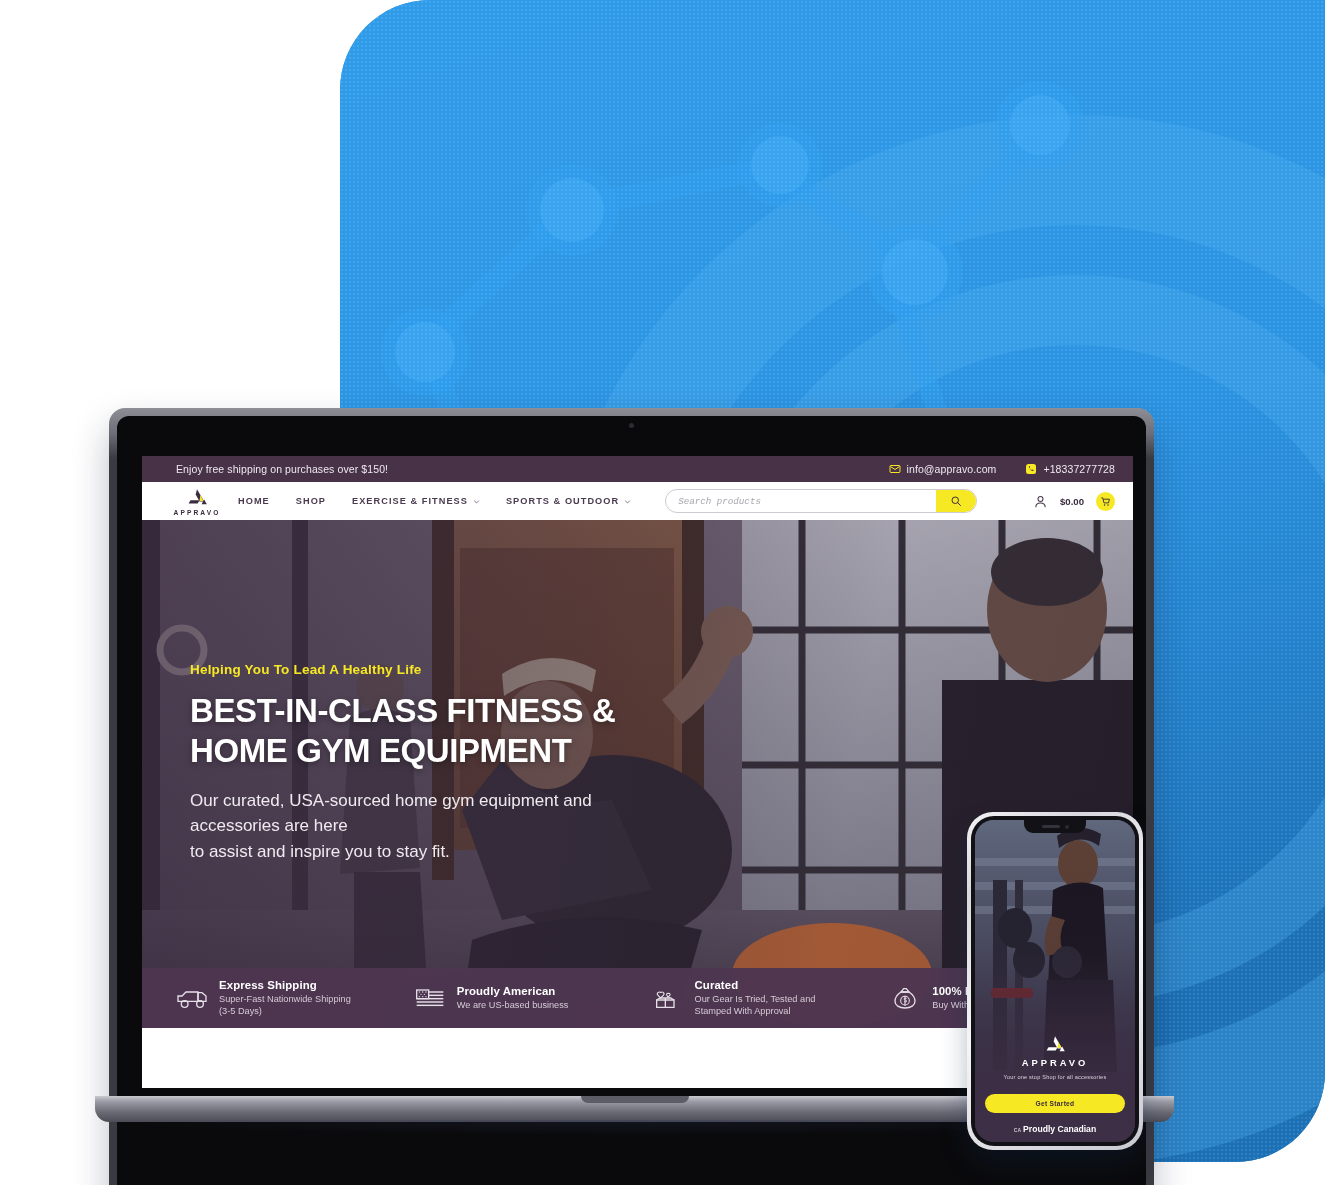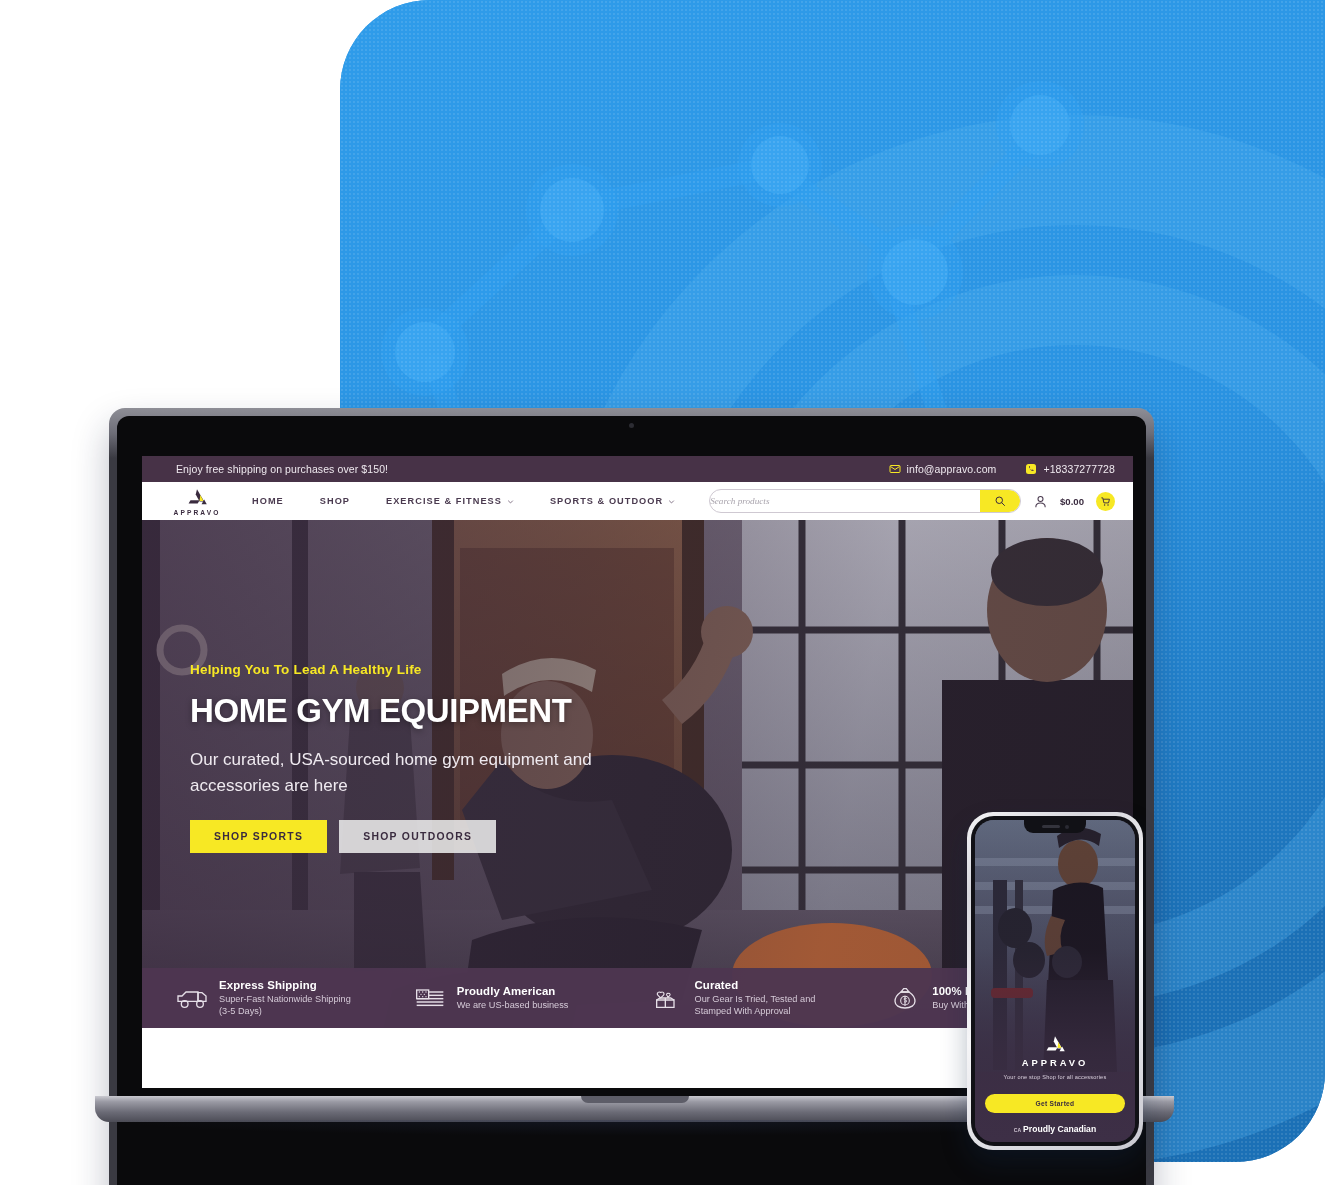--- a/index.html
+++ b/index.html
@@ -71,36 +71,36 @@
   .ico-mail, .ico-phone { width: 12px; height: 12px; display: block; }
 
   .navbar {
     height: 38px; background: #ffffff; display: flex; align-items: center;
     padding: 0 14px 0 26px; gap: 0px;
   }
   .brand { width: 58px; display: flex; flex-direction: column; align-items: center; gap: 2px; }
   .brand-mark { width: 26px; height: 20px; }
   .brand-word { font-size: 6.6px; letter-spacing: 2.1px; color: #3a2b3f; font-weight: 700; }
 
-  .menu { display: flex; align-items: center; gap: 36px; margin-left: 26px; }
+  .menu { display: flex; align-items: center; gap: 26px; margin-left: 12px; }
   .menu a {
     font-size: 9.2px; letter-spacing: 1.05px; color: #4a3a4f; font-weight: 700;
     text-decoration: none; display: flex; align-items: center; gap: 5px; white-space: nowrap;
   }
   .caret { width: 7px; height: 7px; display: inline-block; }
 
   .searchwrap {
     margin-left: 34px; width: 312px; height: 24px;
     border: 1px solid #cfc9d2; border-radius: 14px; background: #fff;
     display: flex; align-items: center; overflow: hidden;
   }
   .searchwrap input {
-    flex: 1; border: 0; outline: 0; height: 100%; padding: 0 0;
+    flex: 1; border: 0; outline: 0; height: 100%; padding: 0 12px;
     font-size: 9.2px; font-style: italic; color: #6b6b6b; background: transparent;
-    font-family: Liberation Serif, serif;
+    font-family: Liberation Mono, monospace;
   }
   .searchwrap input::placeholder { color: #a9a4ad; font-style: italic; }
   .search-btn {
     width: 40px; height: 100%; background: #f7e824; display: flex;
     align-items: center; justify-content: center; border: 0; cursor: pointer;
     border-radius: 0 13px 13px 0;
   }
   .nav-right { margin-left: auto; display: flex; align-items: center; gap: 12px; padding-right: 4px; }
   .price { font-size: 9.6px; color: #3a2b3f; font-weight: 600; }
   .cart-circle {
@@ -393,28 +393,26 @@
               <circle cx="238" cy="168" r="24" fill="#6e5c52"></circle>
               <path d="M208 198 q30 -18 60 0 l10 150 -80 6z" fill="#3c3842"></path>
               <path d="M212 352 h66 l6 96 -72 4z" fill="#23202a"></path>
             </g>
           </svg>
           <div class="hero-tint"></div>
 
           <div class="hero-copy">
             <div class="eyebrow">Helping You To Lead A Healthy Life</div>
             <div class="headline">
+              <div>BEST-IN-CLASS FITNESS &amp;</div>
               <div>HOME GYM EQUIPMENT</div>
             </div>
             <div class="subcopy">
               <div>Our curated, USA-sourced home gym equipment and accessories are here</div>
-            </div>
-            <div class="cta-row">
-              <button class="btn btn-yellow">SHOP SPORTS</button>
-              <button class="btn btn-ghost">SHOP OUTDOORS</button>
+              <div>to assist and inspire you to stay fit.</div>
             </div>
           </div>
 
           <div class="featurebar">
 
             <div class="feature">
               <svg class="fico" viewBox="0 0 48 34">
                 <path d="M3 22h30v-14h-18l-6 6h-6z" fill="none" stroke="#e6dfe8" stroke-width="2"></path>
                 <path d="M33 22h12v-8l-6-5h-6z" fill="none" stroke="#e6dfe8" stroke-width="2"></path>
                 <circle cx="13" cy="26" r="5" fill="none" stroke="#e6dfe8" stroke-width="2"></circle>

